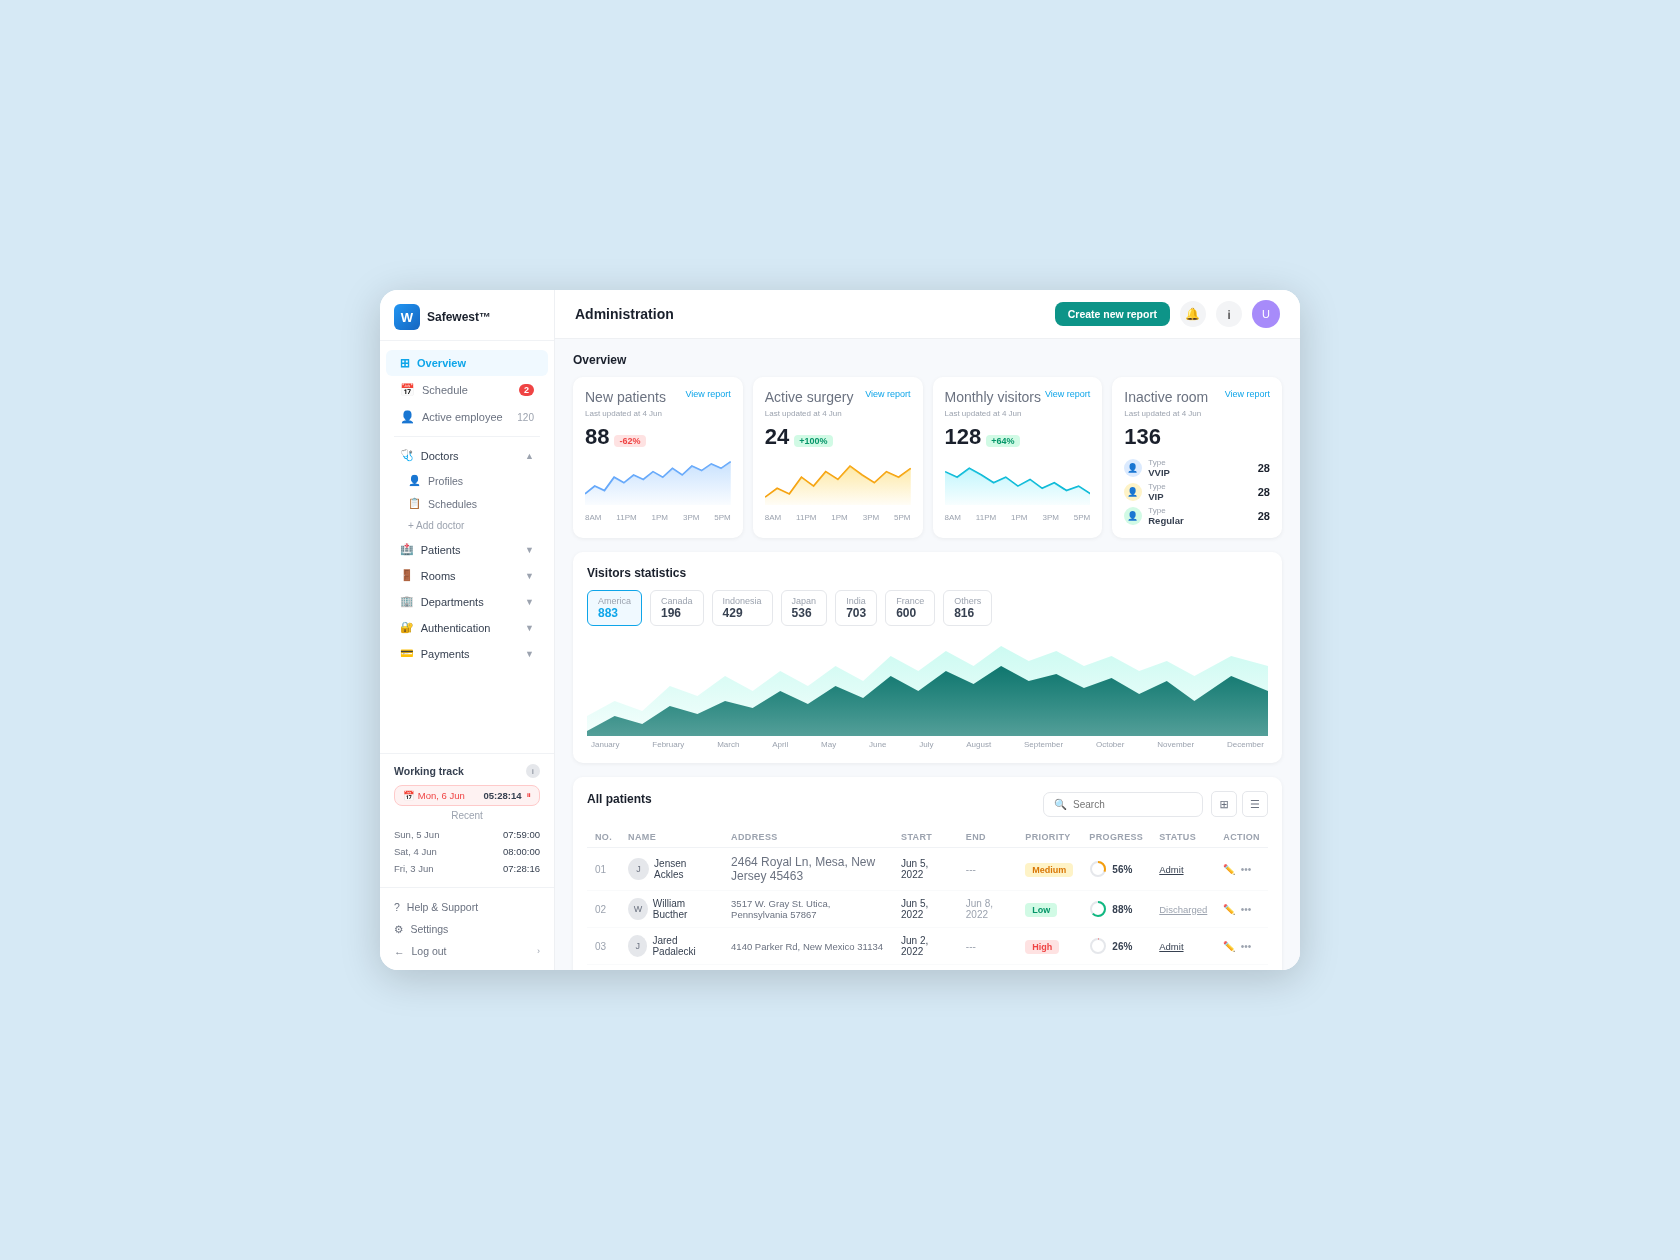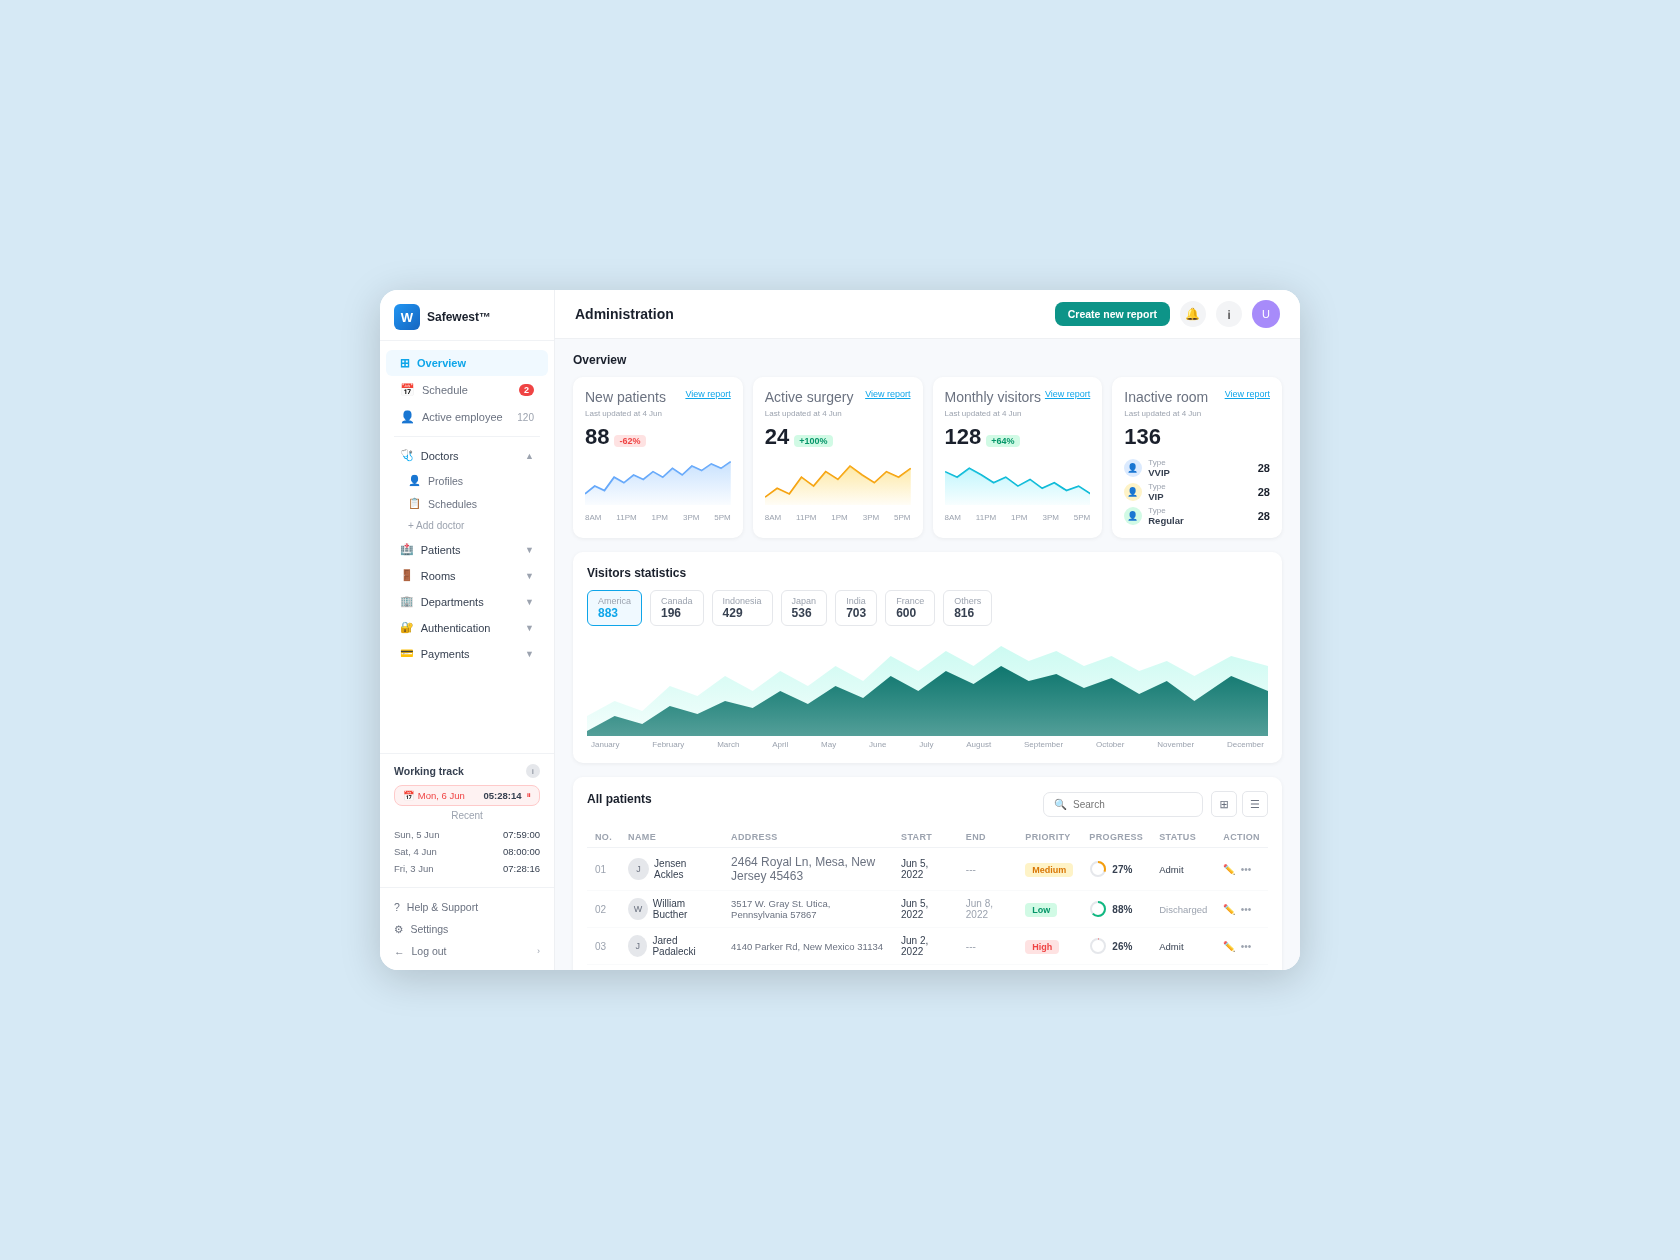--- a/index.html
+++ b/index.html
@@ -171,21 +171,21 @@
     .section-title { font-size: 12px; font-weight: 700; color: #1a202c; margin-bottom: 10px; }
     .overview-cards { display: grid; grid-template-columns: repeat(4, 1fr); gap: 10px; }
     .card {
       background: #fff;
       border-radius: 10px;
       padding: 12px;
       box-shadow: 0 1px 4px rgba(0,0,0,0.06);
     }
     .card-header { display: flex; justify-content: space-between; align-items: flex-start; margin-bottom: 4px; }
     .card-label { font-size: 14px; color: #6b7280; }
-    .card-link { font-size: 9px; color: #0ea5e9; cursor: pointer; text-decoration: underline; }
+    .card-link { font-size: 9px; color: #0ea5e9; cursor: pointer; }
     .card-updated { font-size: 8px; color: #9ca3af; margin-bottom: 6px; }
     .card-value { font-size: 22px; font-weight: 700; color: #1a202c; display: flex; align-items: baseline; gap: 5px; }
     .card-badge-green { font-size: 9px; background: #d1fae5; color: #059669; border-radius: 4px; padding: 1px 5px; font-weight: 600; }
     .card-badge-red { font-size: 9px; background: #fee2e2; color: #ef4444; border-radius: 4px; padding: 1px 5px; font-weight: 700; }
     .mini-chart { height: 50px; margin-top: 5px; }
     
     .room-types { margin-top: 8px; display: flex; flex-direction: column; gap: 4px; }
     .room-type-row { display: flex; align-items: center; gap: 6px; }
     .room-type-icon { width: 18px; height: 18px; border-radius: 50%; display: flex; align-items: center; justify-content: center; font-size: 9px; }
     .room-type-info { flex: 1; }
@@ -235,21 +235,21 @@
       padding: 2px 7px;
       font-size: 9px;
       font-weight: 600;
     }
     .priority-medium { background: #fef3c7; color: #d97706; }
     .priority-low { background: #d1fae5; color: #059669; }
     .priority-high { background: #fee2e2; color: #ef4444; }
     .progress-container { display: flex; align-items: center; gap: 5px; }
     .progress-circle { width: 18px; height: 18px; }
     .progress-val { font-size: 10px; font-weight: 600; color: #374151; }
-    .status-text { font-size: 9.5px; color: #374151; }
+    .status-text { font-size: 9.5px; color: #374151; text-decoration: underline; }
     .action-icons { display: flex; gap: 5px; align-items: center; }
     .action-icon { font-size: 10px; color: #9ca3af; cursor: pointer; }
     
     .chart-svg { width: 100%; height: 100%; }
   </style>
 </head>
 <body>
 
 <div class="device">
 
@@ -642,21 +642,21 @@
     <td style="color:#6b7280;font-size:12px;">2464 Royal Ln, Mesa, New Jersey 45463</td>
     <td>Jun 5, 2022</td>
     <td style="color:#9ca3af;">---</td>
     <td><span class="priority-badge priority-medium">Medium</span></td>
     <td>
       <div class="progress-container">
         <svg width="18" height="18" class="progress-circle">
           <circle cx="9" cy="9" r="7" fill="none" stroke="#e5e7eb" stroke-width="2"></circle>
           <circle cx="9" cy="9" r="7" fill="none" stroke="#f59e0b" stroke-width="2" stroke-dasharray="24.63008640414398 43.982297150257104" stroke-dashoffset="10.995574287564276" transform="rotate(-90 9 9)"></circle>
         </svg>
-        <span class="progress-val">27%</span>
+        <span class="progress-val">56%</span>
       </div>
     </td>
     <td><span class="status-text" style="color:#374151">Admit</span></td>
     <td>
       <div class="action-icons">
         <span class="action-icon">✏️</span>
         <span class="action-icon">•••</span>
       </div>
     </td>
   </tr>

